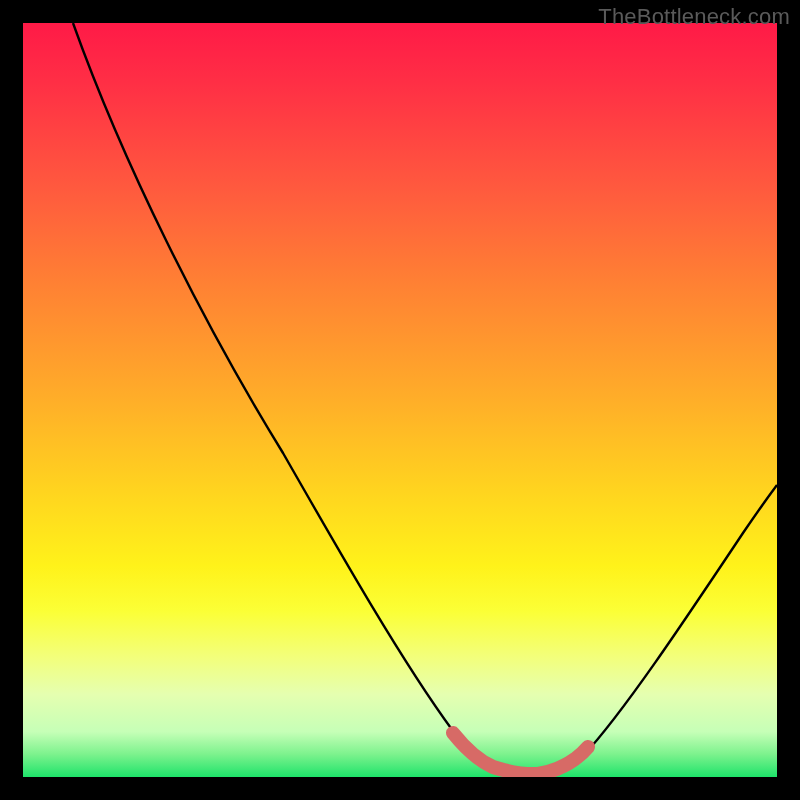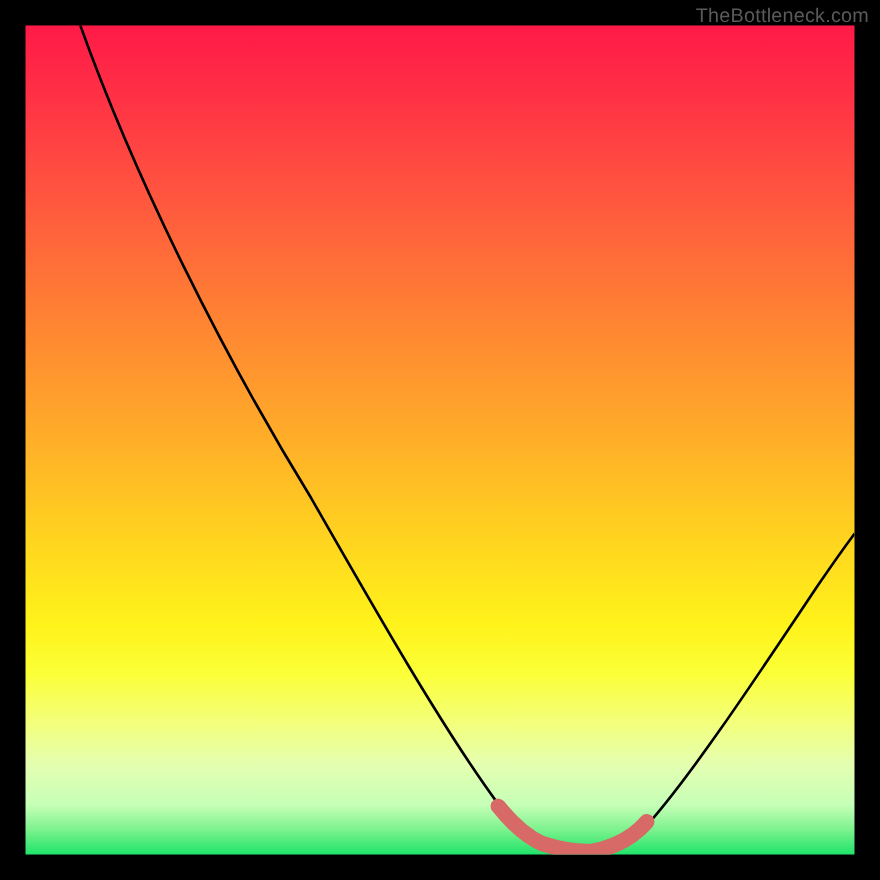--- a/index.html
+++ b/index.html
@@ -50,21 +50,21 @@
   .curve-svg {
     position: absolute;
     left: 0; top: 0;
     width: 754px;
     height: 754px;
   }
   .watermark {
     position: absolute;
     top: 4px;
     right: 10px;
-    font-size: 18px;
+    font-size: 22px;
     font-weight: 500;
     color: #5a5a5a;
     letter-spacing: 0.2px;
     user-select: none;
   }
 </style>
 </head>
 <body>
 
 <div class="frame">

